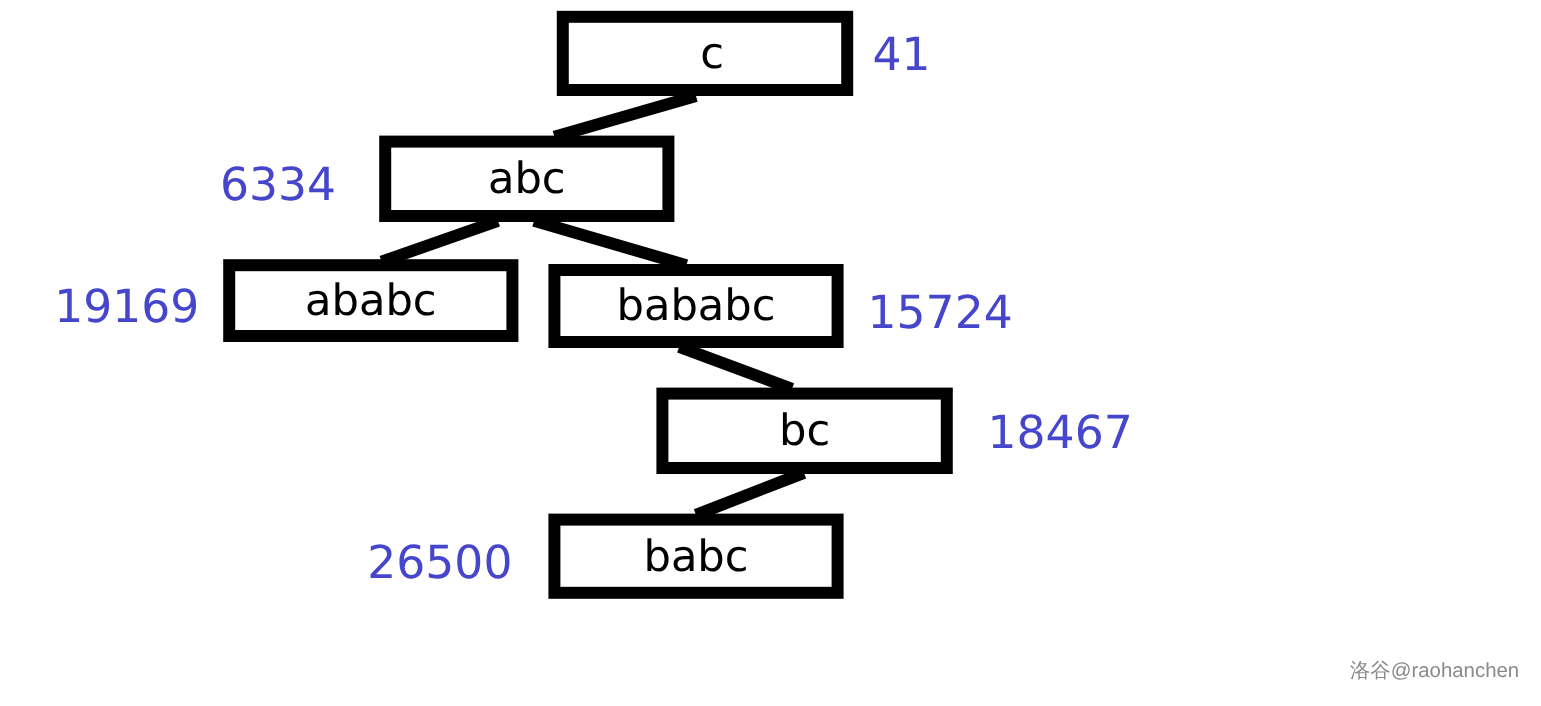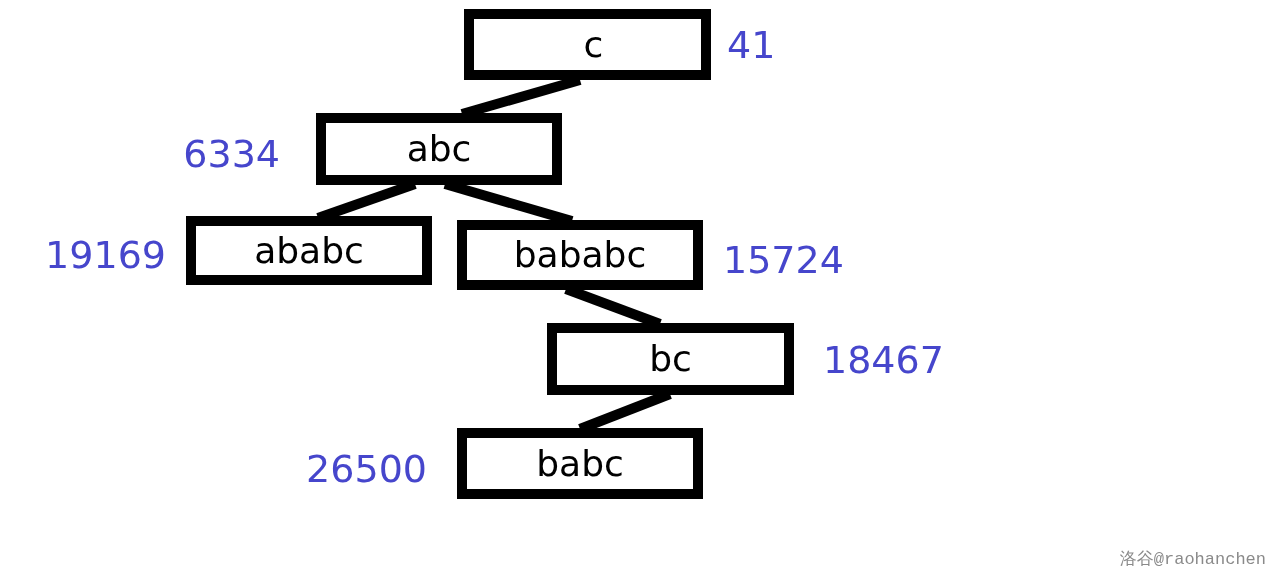--- a/index.html
+++ b/index.html
@@ -4,21 +4,21 @@
   <style>
     html, body { margin: 0; padding: 0; background: #ffffff; }
     body { width: 1284px; height: 588px; position: relative; overflow: hidden; }
     #diagram { position: absolute; left: 0; top: 0; width: 1284px; height: 588px; }
     .edge { stroke: #000000; stroke-width: 10; stroke-linecap: butt; }
     .node-box { fill: #ffffff; stroke: #000000; stroke-width: 10; }
     .node-label { font-family: "DejaVu Sans", sans-serif; font-size: 36px; fill: #000000; }
     .num-label { font-family: "DejaVu Sans", sans-serif; font-size: 38px; }
     .watermark {
       position: absolute; right: 18px; bottom: 18px;
-      font-family: Liberation Mono, monospace; font-size: 17px; color: #8a8a8a;
+      font-family: Liberation Sans, sans-serif; font-size: 17px; color: #8a8a8a;
     }
   </style>
 </head>
 <body>
 
 <svg id="diagram" xmlns="http://www.w3.org/2000/svg" width="1284" height="588">
   <g id="edges-layer">
       <line x1="580" y1="80" x2="462" y2="114" class="edge"></line>
       <line x1="415" y1="184" x2="318" y2="218" class="edge"></line>
       <line x1="445" y1="184" x2="572" y2="221" class="edge"></line>

